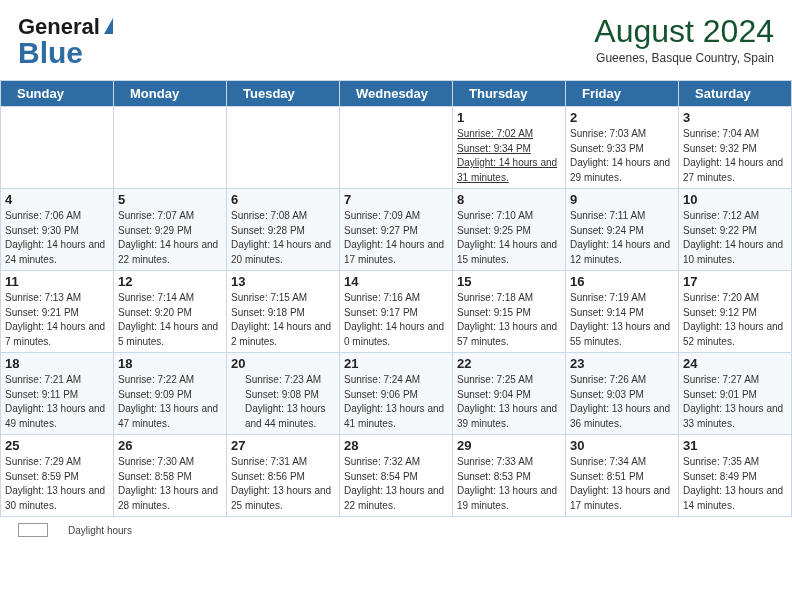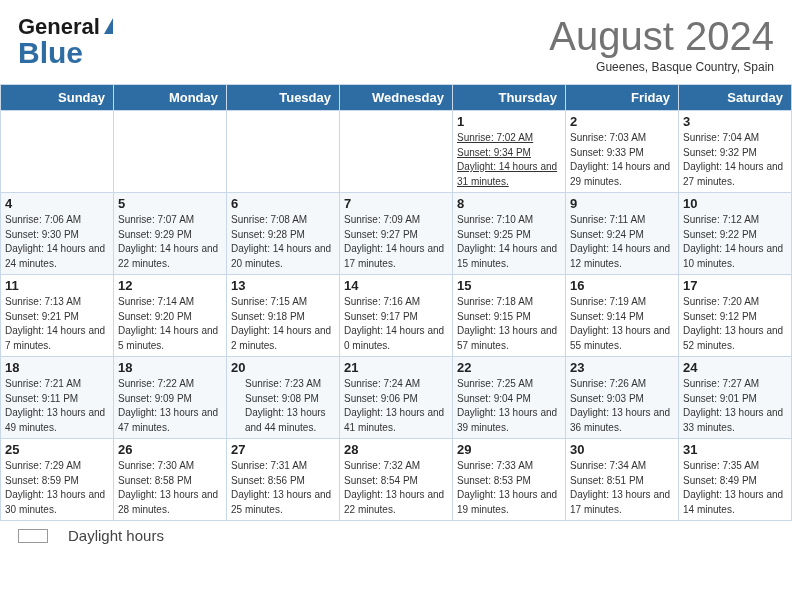--- a/index.html
+++ b/index.html
@@ -41,42 +41,42 @@
       height: 0;
       border-left: 9px solid transparent;
       border-bottom: 16px solid #2e6da4;
       margin-left: 2px;
       margin-bottom: 2px;
     }
     #title-area {
       text-align: right;
     }
     #month-title {
-      font-size: 40px;
+      font-size: 32px;
       font-weight: normal;
-      color: #737373;
+      color: #14532d;
       line-height: 1.1;
     }
     #location {
       font-size: 12px;
       color: #333;
       margin-top: 2px;
     }
     #calendar {
       width: 100%;
       border-collapse: collapse;
       margin-top: 4px;
     }
     #calendar thead th {
       background-color: #2e6da4;
       color: #fff;
       font-size: 13px;
       font-weight: bold;
-      padding: 5px 8px;
-      text-align: right;
+      padding: 5px 16px;
+      text-align: left;
       border: 1px solid #c8d8e8;
     }
     #calendar tbody td {
       vertical-align: top;
       border: 1px solid #c8d8e8;
       padding: 3px 4px;
       font-size: 10.5px;
       color: #222;
       width: 14.28%;
       min-height: 80px;
@@ -106,21 +106,21 @@
       padding: 6px 18px 4px 18px;
       gap: 8px;
     }
     .footer-box {
       width: 30px;
       height: 14px;
       background: #fff;
       border: 1px solid #999;
     }
     .footer-label {
-      font-size: 15px;
+      font-size: 10px;
       color: #444;
       padding-left: 12px;
     }
   </style>
 </head>
 <body>
 
 <div id="header">
   <div id="logo">
     <div id="logo-text">

